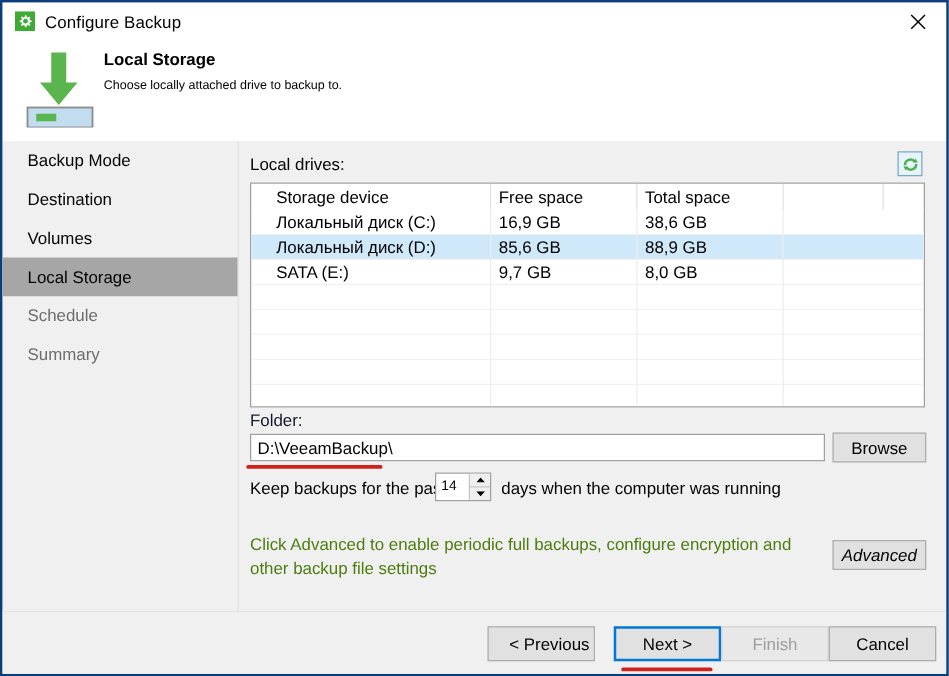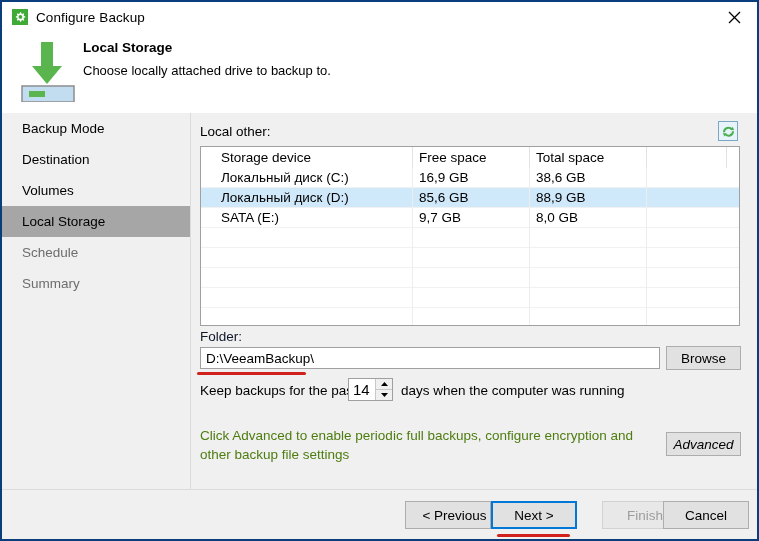--- a/index.html
+++ b/index.html
@@ -52,21 +52,21 @@
   #header-icon {
     position: absolute; left: 14px; top: 4px;
     width: 62px; height: 66px;
   }
   #header-title {
     position: absolute; left: 81px; top: 8px;
     font-size: 13.5px; font-weight: bold; color: #000;
   }
   #header-sub {
     position: absolute; left: 81px; top: 31px;
-    font-size: 13px; color: #000;
+    font-size: 10px; color: #000;
   }
 
   
   #body {
     position: absolute; left: 0; top: 111px;
     width: 755px; height: 426px;
     background: #f0f0f0;
   }
   #sidebar-divider {
     position: absolute; left: 188px; top: 0px;
@@ -139,21 +139,21 @@
   .row.sel { background: #cfe8fa; }
   .cell {
     font-size: 13.5px; color: #000;
     padding-left: 6px;
     height: 20px;
     line-height: 20px;
     overflow: hidden; white-space: nowrap;
     border-right: 1px solid #ededed;
   }
   .row.hdr .cell { line-height: 21px; height: 21px; border-right: 1px solid #e3e3e3; }
-  .c0 { width: 212px; padding-left: 20px; }
+  .c0 { width: 192px; padding-left: 20px; }
   .c1 { width: 117px; }
   .c2 { width: 117px; }
   .c3 { width: 80px; border-right: none; }
   .row.empty .cell { color: transparent; }
 
   
   #folder-label {
     position: absolute; left: 9px; top: 216px;
     font-size: 13.5px; color: #0f172a;
   }
@@ -191,21 +191,21 @@
   }
   #keep-spinner {
     position: absolute; left: 157px; top: 265px;
     width: 45px; height: 23px;
     background: #ffffff;
     border: 1px solid #a0a0a0;
     display: flex; align-items: stretch;
   }
   #keep-value {
     flex: 1;
-    font-size: 15px; color: #000;
+    font-size: 11px; color: #000;
     padding-left: 4px;
     line-height: 21px;
   }
   #spin-btns {
     width: 17px;
     border-left: 1px solid #c8c8c8;
     display: flex; flex-direction: column;
     background: #f0f0f0;
   }
   .spin {
@@ -245,28 +245,28 @@
   .btn {
     position: absolute;
     top: 11px;
     width: 86px; height: 28px;
     background: #e1e1e1;
     border: 1px solid #adadad;
     font-size: 13.5px; color: #000;
     display: flex; align-items: center; justify-content: center;
     cursor: default;
   }
-  #btn-prev { left: 403px; padding-left: 13px; }
+  #btn-prev { left: 388px; padding-left: 13px; }
   #btn-next {
     left: 489px;
     border: 2px solid #0078d7;
     background: #e1e1e1;
   }
   #btn-finish {
-    left: 600px;
+    left: 575px;
     color: #9d9d9d;
     background: #e8e8e8;
     border: 1px solid #d2d2d2;
   }
   #btn-cancel { left: 661px; }
   #next-underline {
     position: absolute; left: 495px; top: 44px;
     width: 73px; height: 3px;
     background: #d0211c;
     border-radius: 2px;
@@ -327,21 +327,21 @@
       <div class="side-item dim">
         <span>Schedule</span>
       </div>
       <div class="side-item dim">
         <span>Summary</span>
       </div>
     </div>
 
     <div id="content">
 
-      <div id="drives-label">Local other:</div>
+      <div id="drives-label">Local drives:</div>
 
       <div id="refresh-btn">
         <svg width="15" height="15" viewBox="0 0 15 15">
           <path d="M3 8.2 A4.4 4.4 0 0 1 11 5.6" fill="none" stroke="#4caf50" stroke-width="2"></path>
           <path d="M12 7.2 A4.4 4.4 0 0 1 4 9.8" fill="none" stroke="#4caf50" stroke-width="2"></path>
           <polygon points="11.6,2.8 13.2,6.2 9.4,5.8" fill="#4caf50"></polygon>
           <polygon points="3.4,12.4 1.8,9 5.6,9.4" fill="#4caf50"></polygon>
         </svg>
       </div>
 

